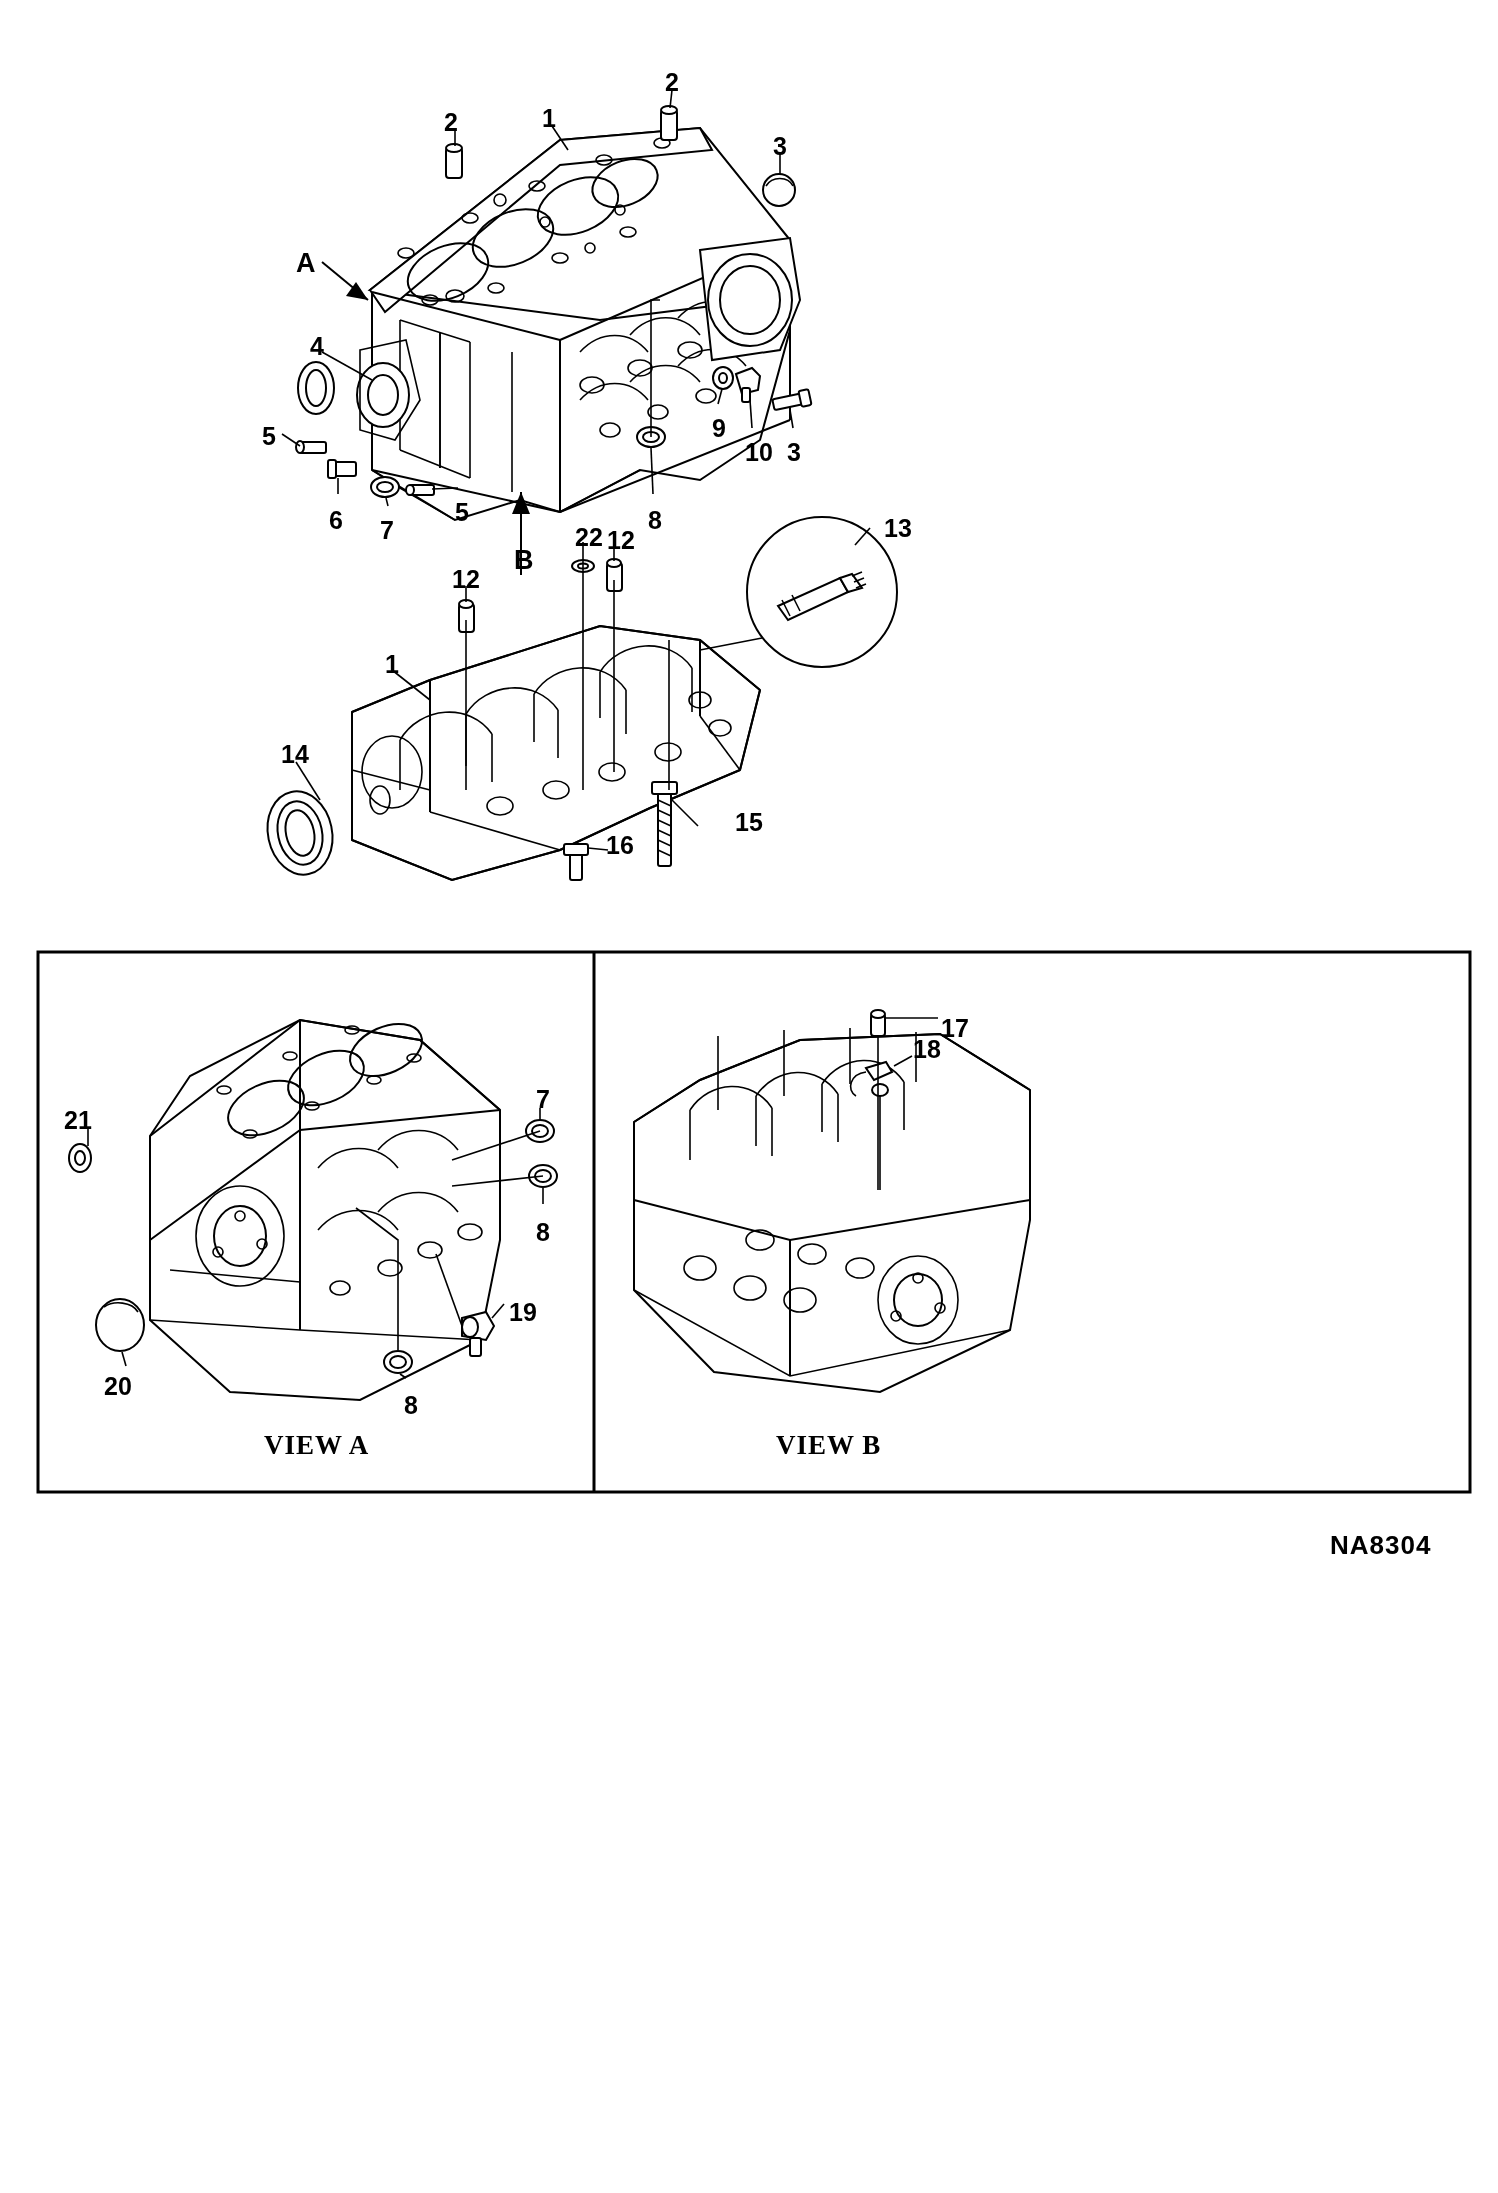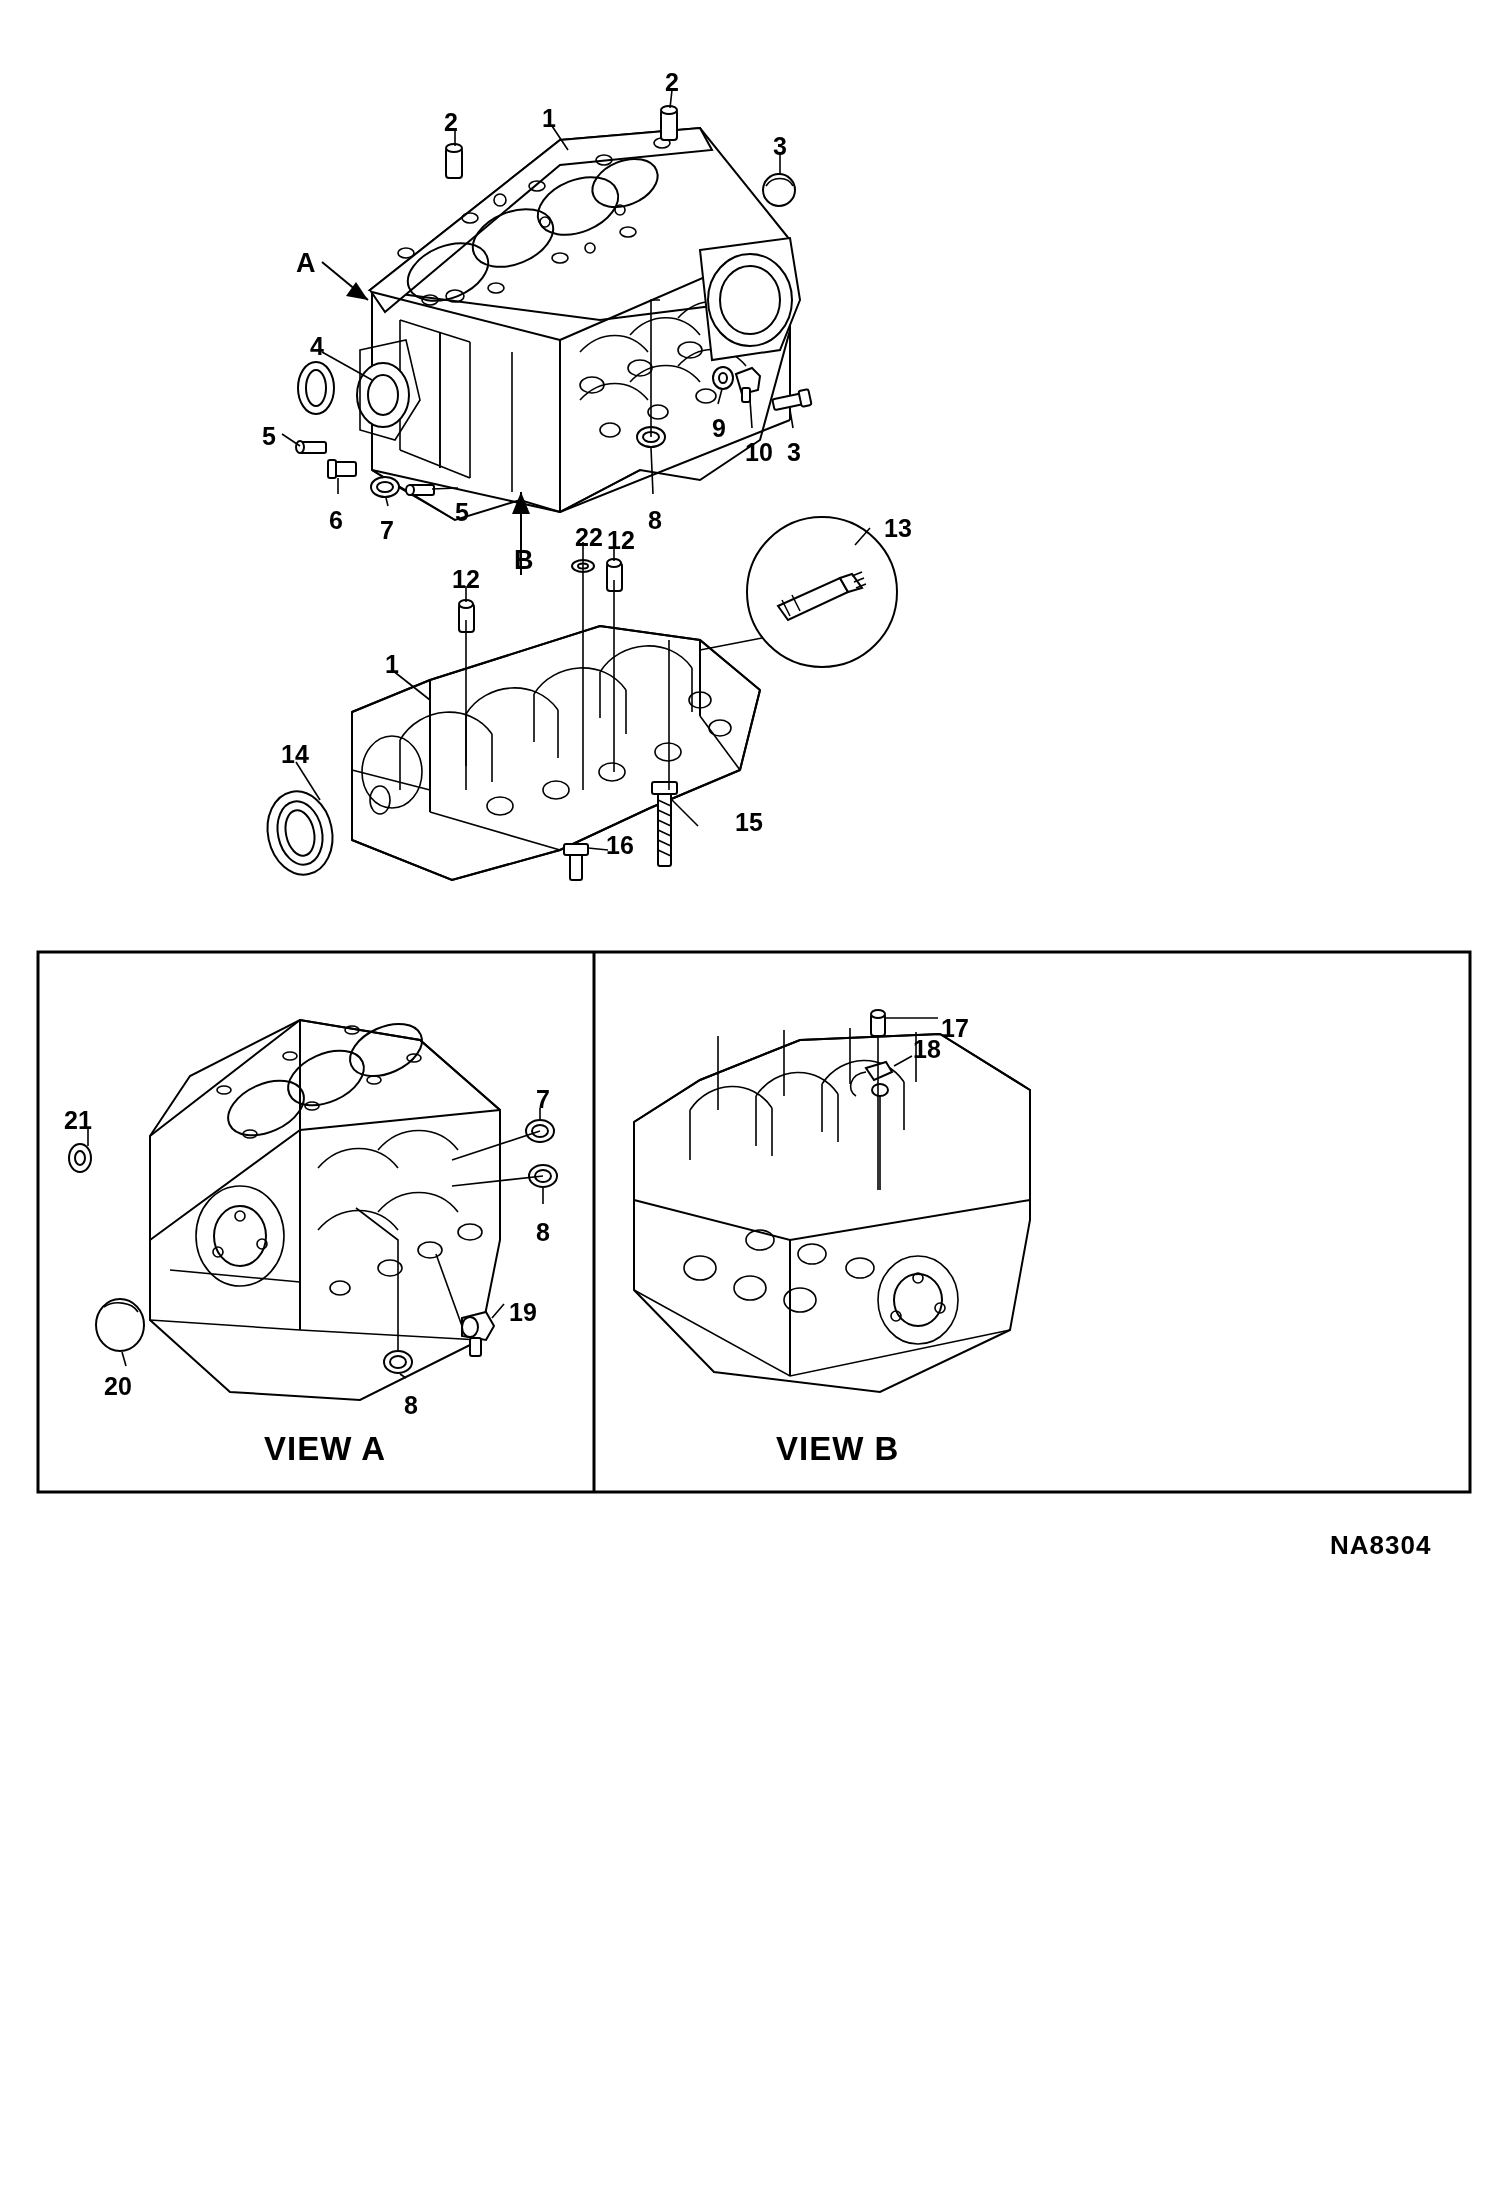--- a/index.html
+++ b/index.html
@@ -1,19 +1,19 @@
 <!DOCTYPE html>
 <html><head>
 <meta charset="utf-8">
 <style>
   html,body{margin:0;padding:0;background:#ffffff;}
   body{width:1498px;height:2193px;position:relative;font-family:"Liberation Sans",sans-serif;color:#000;}
   #sheet{position:absolute;left:0;top:0;width:1498px;height:2193px;overflow:hidden;}
   .callout{position:absolute;font-weight:bold;font-size:25px;line-height:25px;color:#000;white-space:nowrap;}
-  .viewlabel{position:absolute;font-weight:bold;font-size:33px;letter-spacing:1px;}
+  .viewlabel{position:absolute;font-weight:bold;font-size:27px;letter-spacing:1px;font-family:Liberation Serif, serif;}
   .sectionletter{position:absolute;font-weight:bold;font-size:27px;}
   .partno{position:absolute;font-weight:bold;font-size:26px;letter-spacing:1px;}
   svg{position:absolute;left:0;top:0;width:1498px;height:2193px;overflow:visible;}
   .ln{stroke:#000;stroke-width:2;fill:none;}
   .lnf{stroke:#000;stroke-width:1.6;fill:none;}
   .fillw{fill:#ffffff;stroke:#000;stroke-width:2;}
   .nofill{fill:none;stroke:#000;stroke-width:2;}
   .blk{fill:#000;}
 </style>
 </head>

